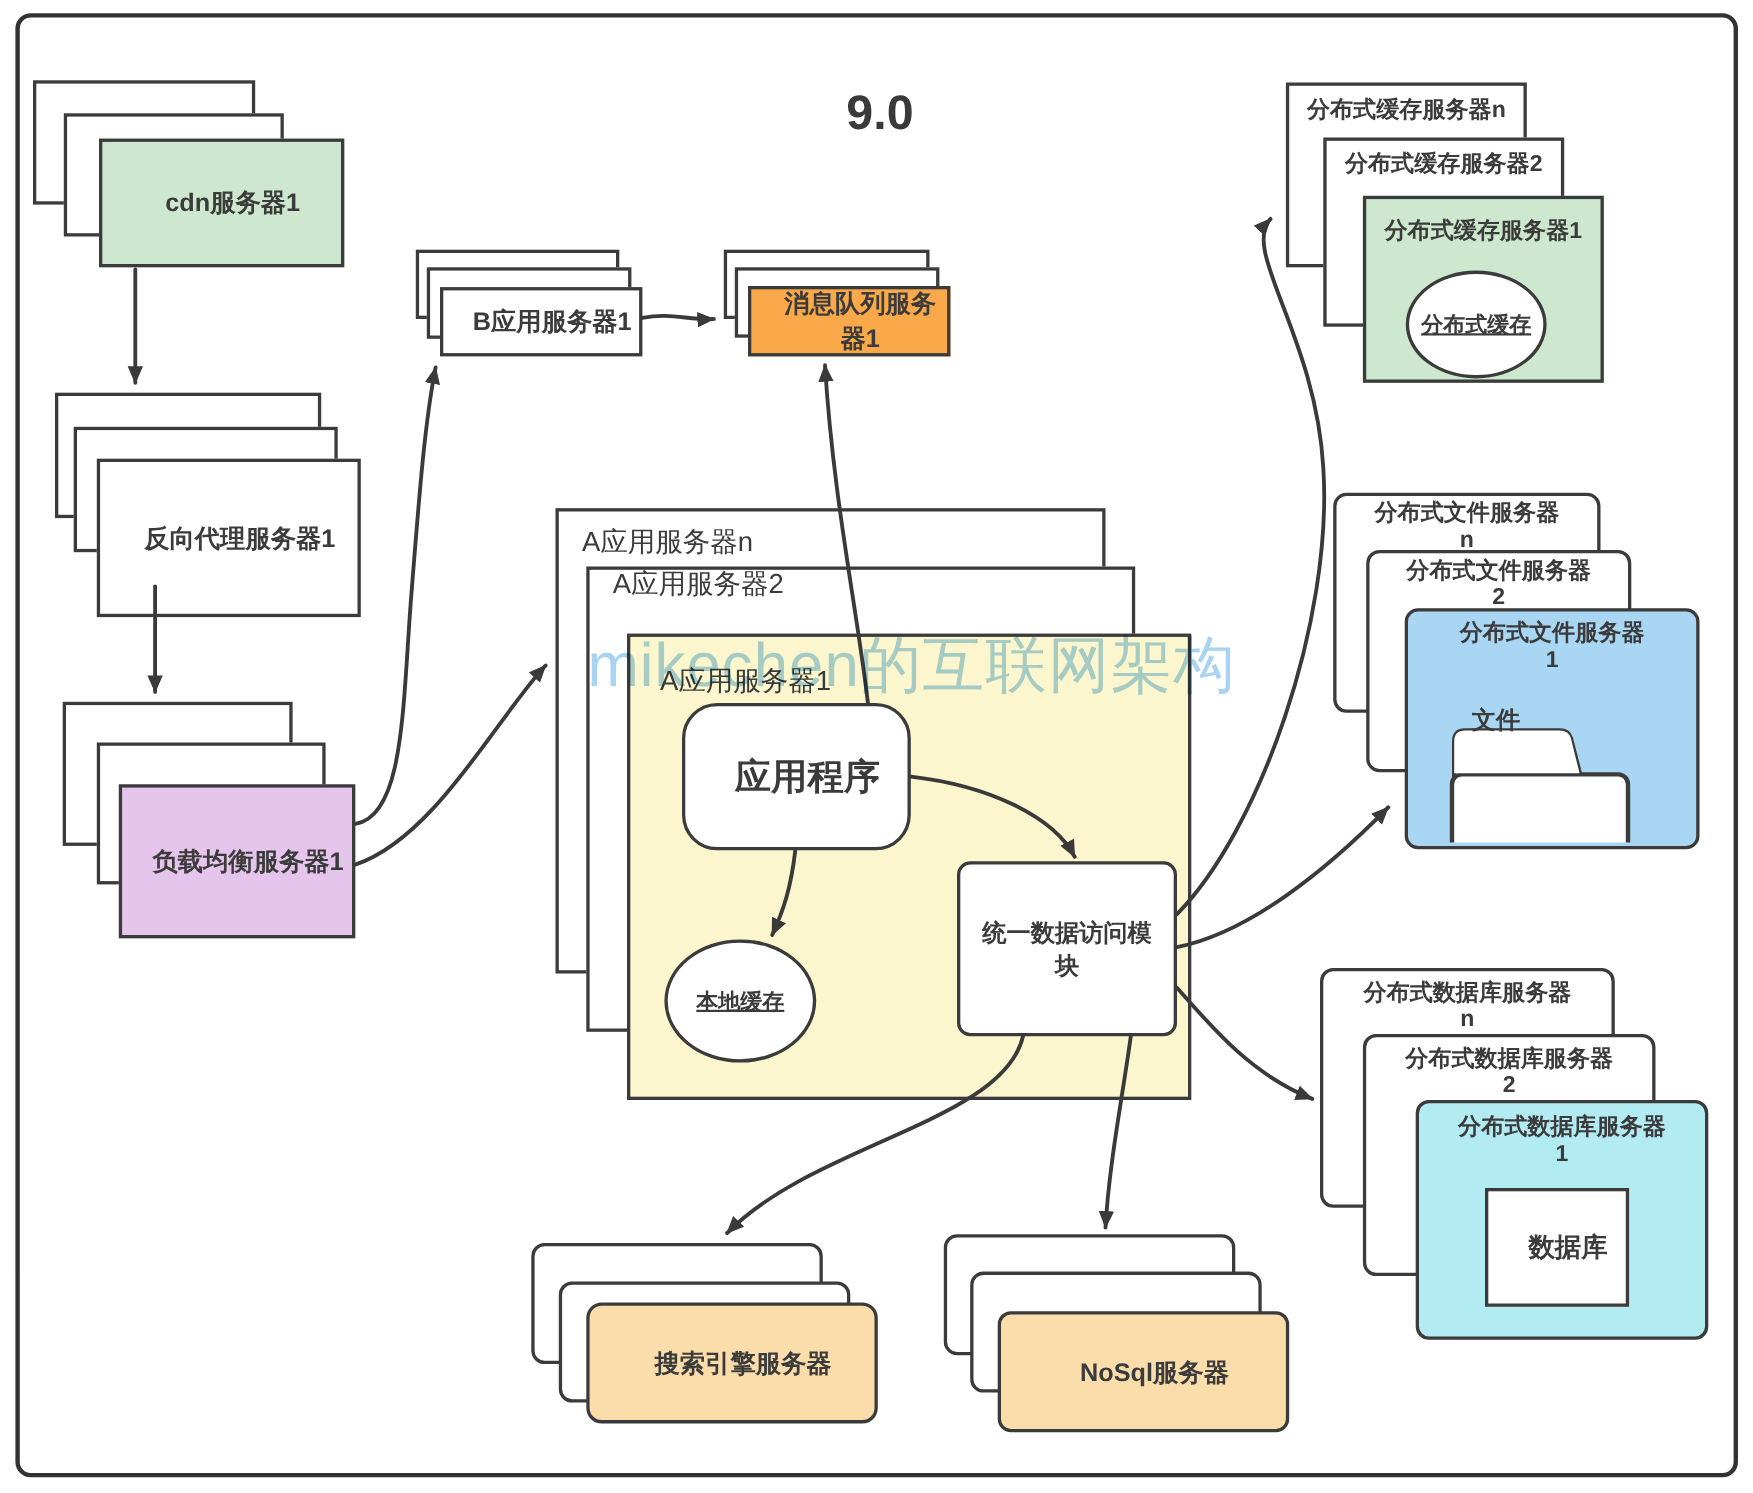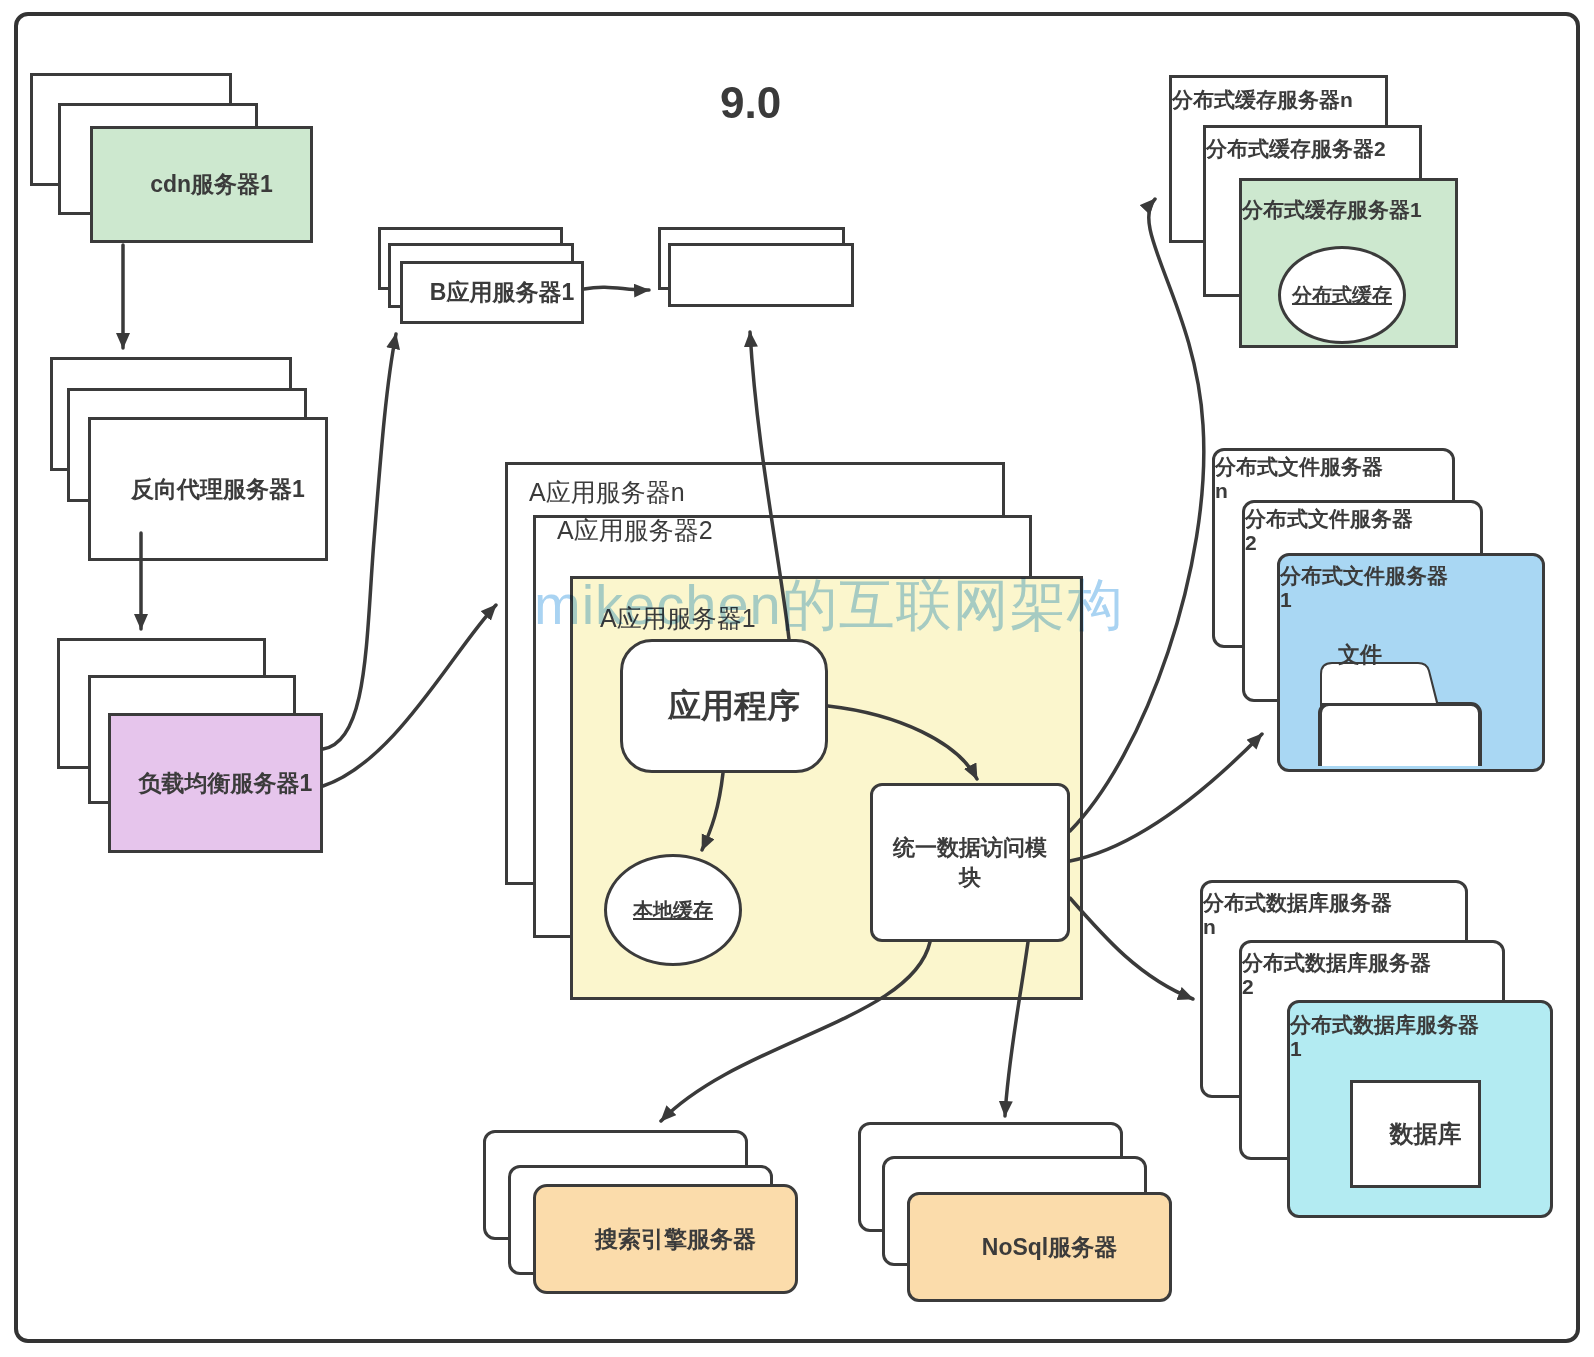--- a/index.html
+++ b/index.html
@@ -11,27 +11,27 @@
   #canvas{
     position:relative;width:1594px;height:1357px;background:#fff;overflow:hidden;
     font-family:"Liberation Sans","DejaVu Sans",sans-serif;color:var(--ink);
   }
   .frame{position:absolute;left:14px;top:12px;width:1566px;height:1331px;
     border:4px solid #333;border-radius:14px;box-sizing:border-box;}
   .box{position:absolute;background:#fff;border:3px solid var(--ink);box-sizing:border-box;}
   .r12{border-radius:12px;}
   .ctr{display:flex;align-items:center;justify-content:center;text-align:center;
     font-weight:bold;font-size:23px;color:var(--ink);padding-left:20px;}
-  .toplbl{position:absolute;left:0;right:0;text-align:left;font-weight:bold;
+  .toplbl{position:absolute;left:0;right:0;text-align:center;font-weight:bold;
     font-size:21px;line-height:1.15;color:var(--ink);}
   .corner-lbl{position:absolute;font-weight:normal;font-size:25px;color:var(--ink);white-space:nowrap;}
   .ellipse{position:absolute;background:#fff;border:3px solid var(--ink);border-radius:50%;
     display:flex;align-items:center;justify-content:center;font-weight:bold;font-size:20px;
     color:var(--ink);text-decoration:underline;box-sizing:border-box;}
-  .title{position:absolute;left:720px;top:78px;width:160px;text-align:left;
+  .title{position:absolute;left:720px;top:78px;width:160px;text-align:center;
     font-size:44px;font-weight:bold;color:#3a3a3a;}
   .watermark{position:absolute;left:534px;top:568px;font-size:56px;font-weight:normal;
     white-space:nowrap;color:var(--watermark_blue);mix-blend-mode:multiply;
     letter-spacing:1px;z-index:60;pointer-events:none;}
   #arrows{position:absolute;left:0;top:0;z-index:50;pointer-events:none;}
   .fill-green{background:var(--green);} .fill-purple{background:var(--purple);}
   .fill-orange{background:var(--orange);} .fill-peach{background:var(--peach);}
   .fill-yellow{background:var(--yellow);} .fill-blue{background:var(--blue);}
   .fill-cyan{background:var(--cyan);}
 </style>
@@ -54,20 +54,21 @@
   <div class="box" style="left:57px;top:638px;width:209px;height:131px;"></div>
   <div class="box" style="left:88px;top:675px;width:208px;height:129px;"></div>
   <div class="box ctr fill-purple" style="left:108px;top:713px;width:215px;height:140px;">负载均衡服务器1</div>
 
   <div class="box" style="left:378px;top:227px;width:185px;height:63px;"></div>
   <div class="box" style="left:388px;top:243px;width:186px;height:65px;"></div>
   <div class="box ctr" style="left:400px;top:261px;width:184px;height:63px;">B应用服务器1</div>
 
   <div class="box" style="left:658px;top:227px;width:187px;height:63px;"></div>
   <div class="box" style="left:668px;top:243px;width:186px;height:64px;"></div>
+  <div class="box ctr fill-orange" style="left:680px;top:260px;width:184px;height:64px;">消息队列服务器1</div>
 
   <div class="box" style="left:505px;top:462px;width:500px;height:423px;"></div>
   <div class="corner-lbl" style="left:529px;top:476px;">A应用服务器n</div>
   <div class="box" style="left:533px;top:515px;width:499px;height:423px;"></div>
   <div class="corner-lbl" style="left:557px;top:500px;margin-top:14px;">A应用服务器2</div>
   <div class="box fill-yellow" style="left:570px;top:576px;width:513px;height:424px;"></div>
   <div class="corner-lbl" style="left:600px;top:602px;">A应用服务器1</div>
 
   <div class="box ctr r12" style="left:620px;top:639px;width:208px;height:134px;font-size:33px;border-radius:32px;">应用程序</div>
 

